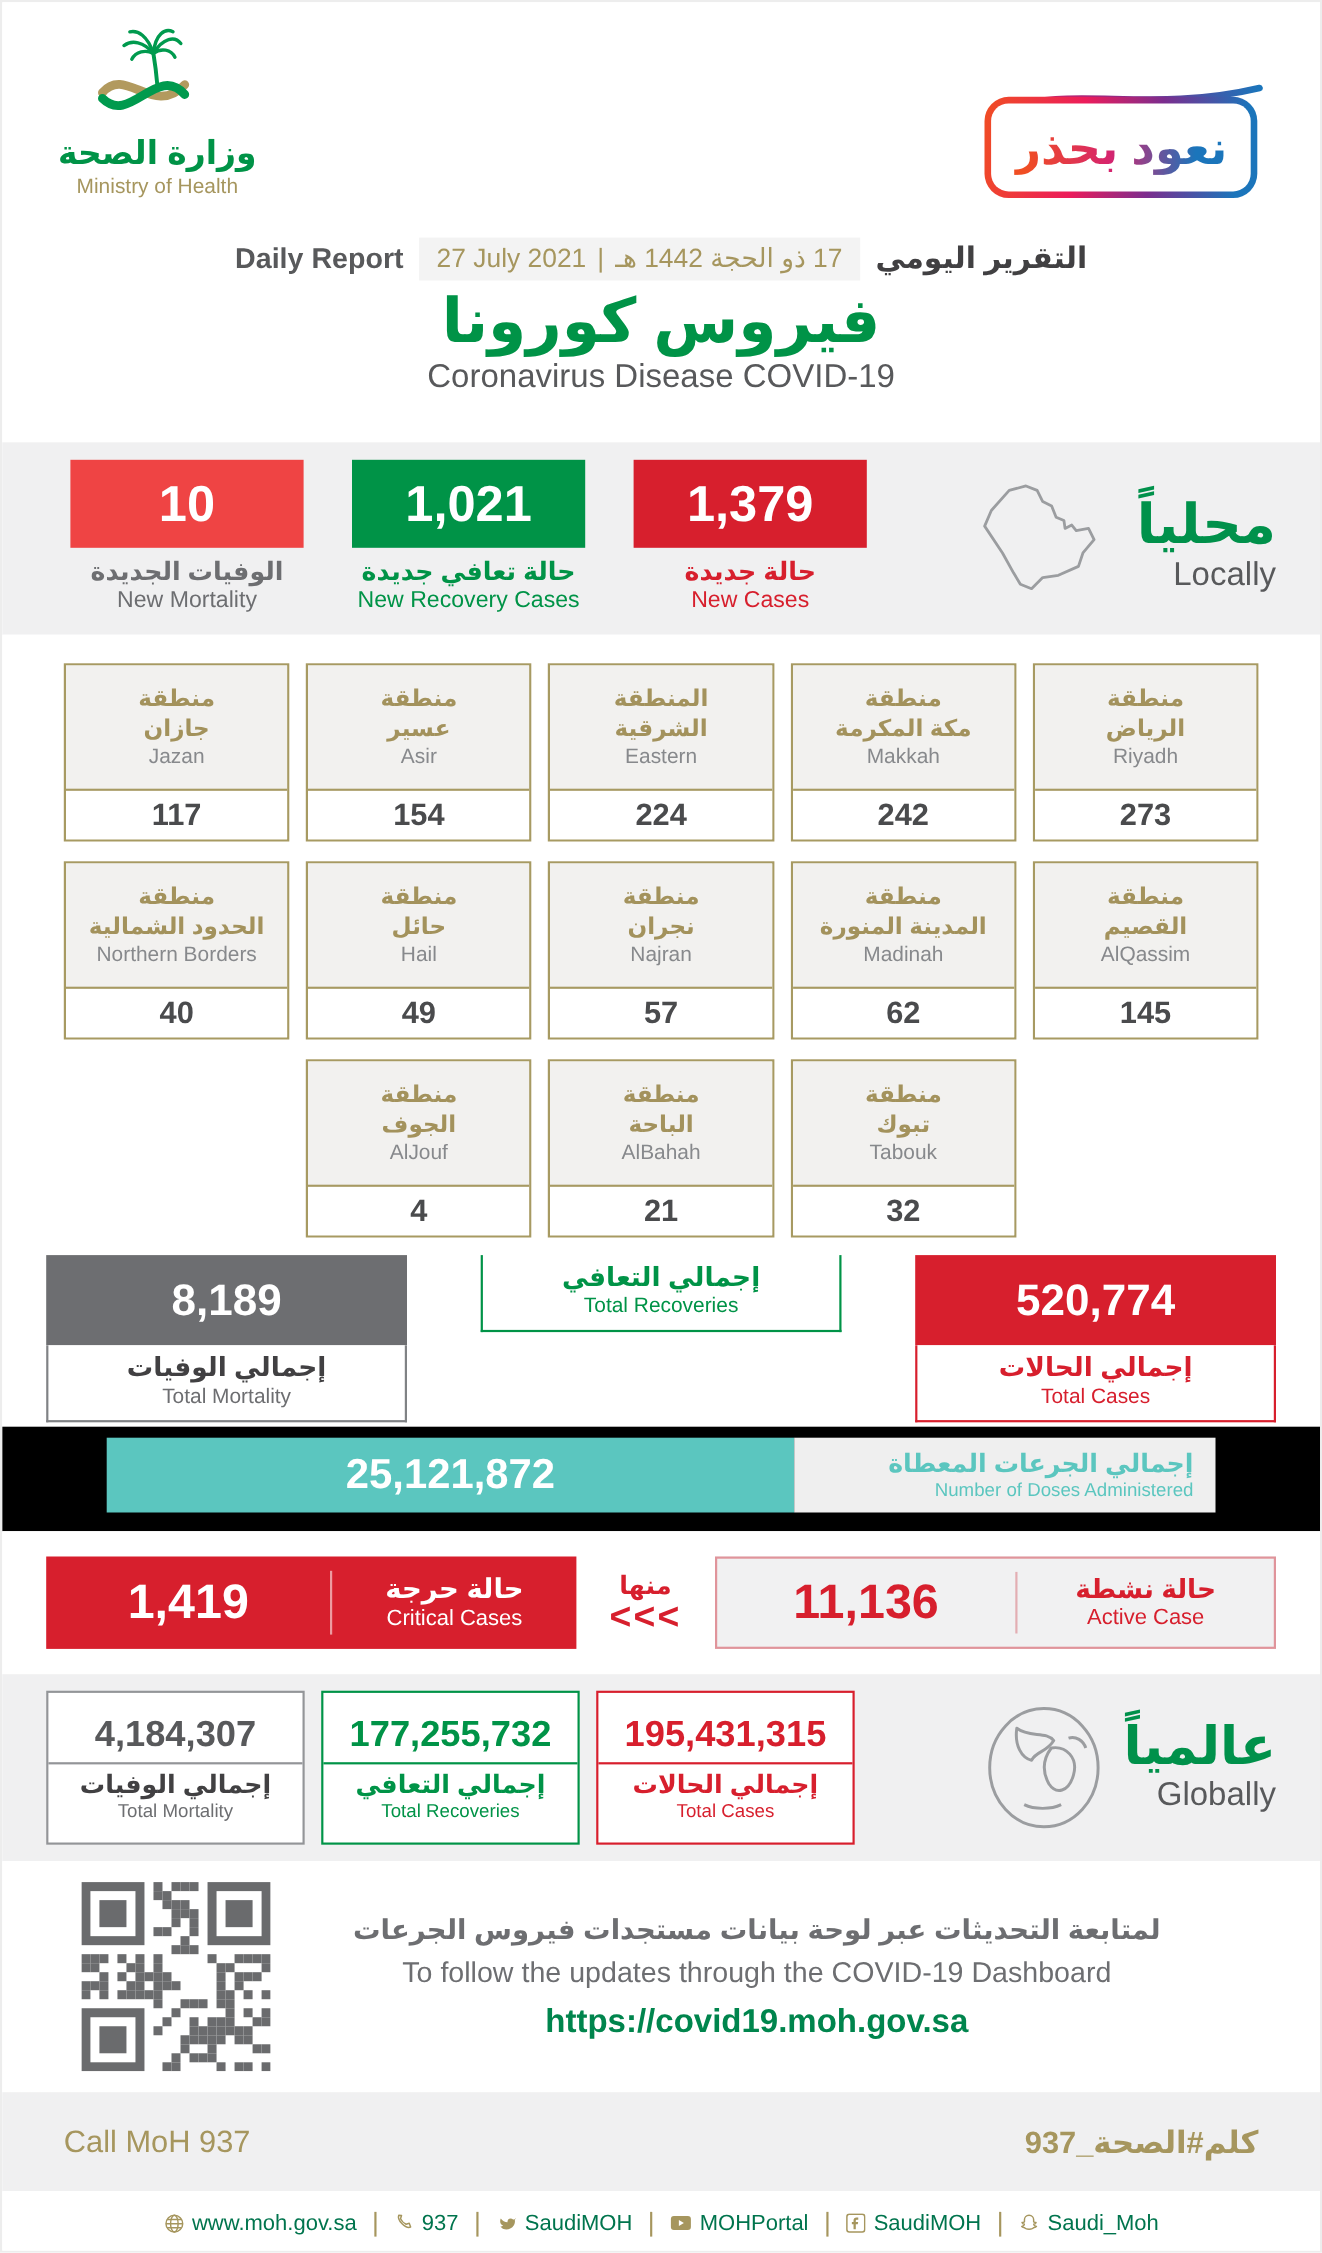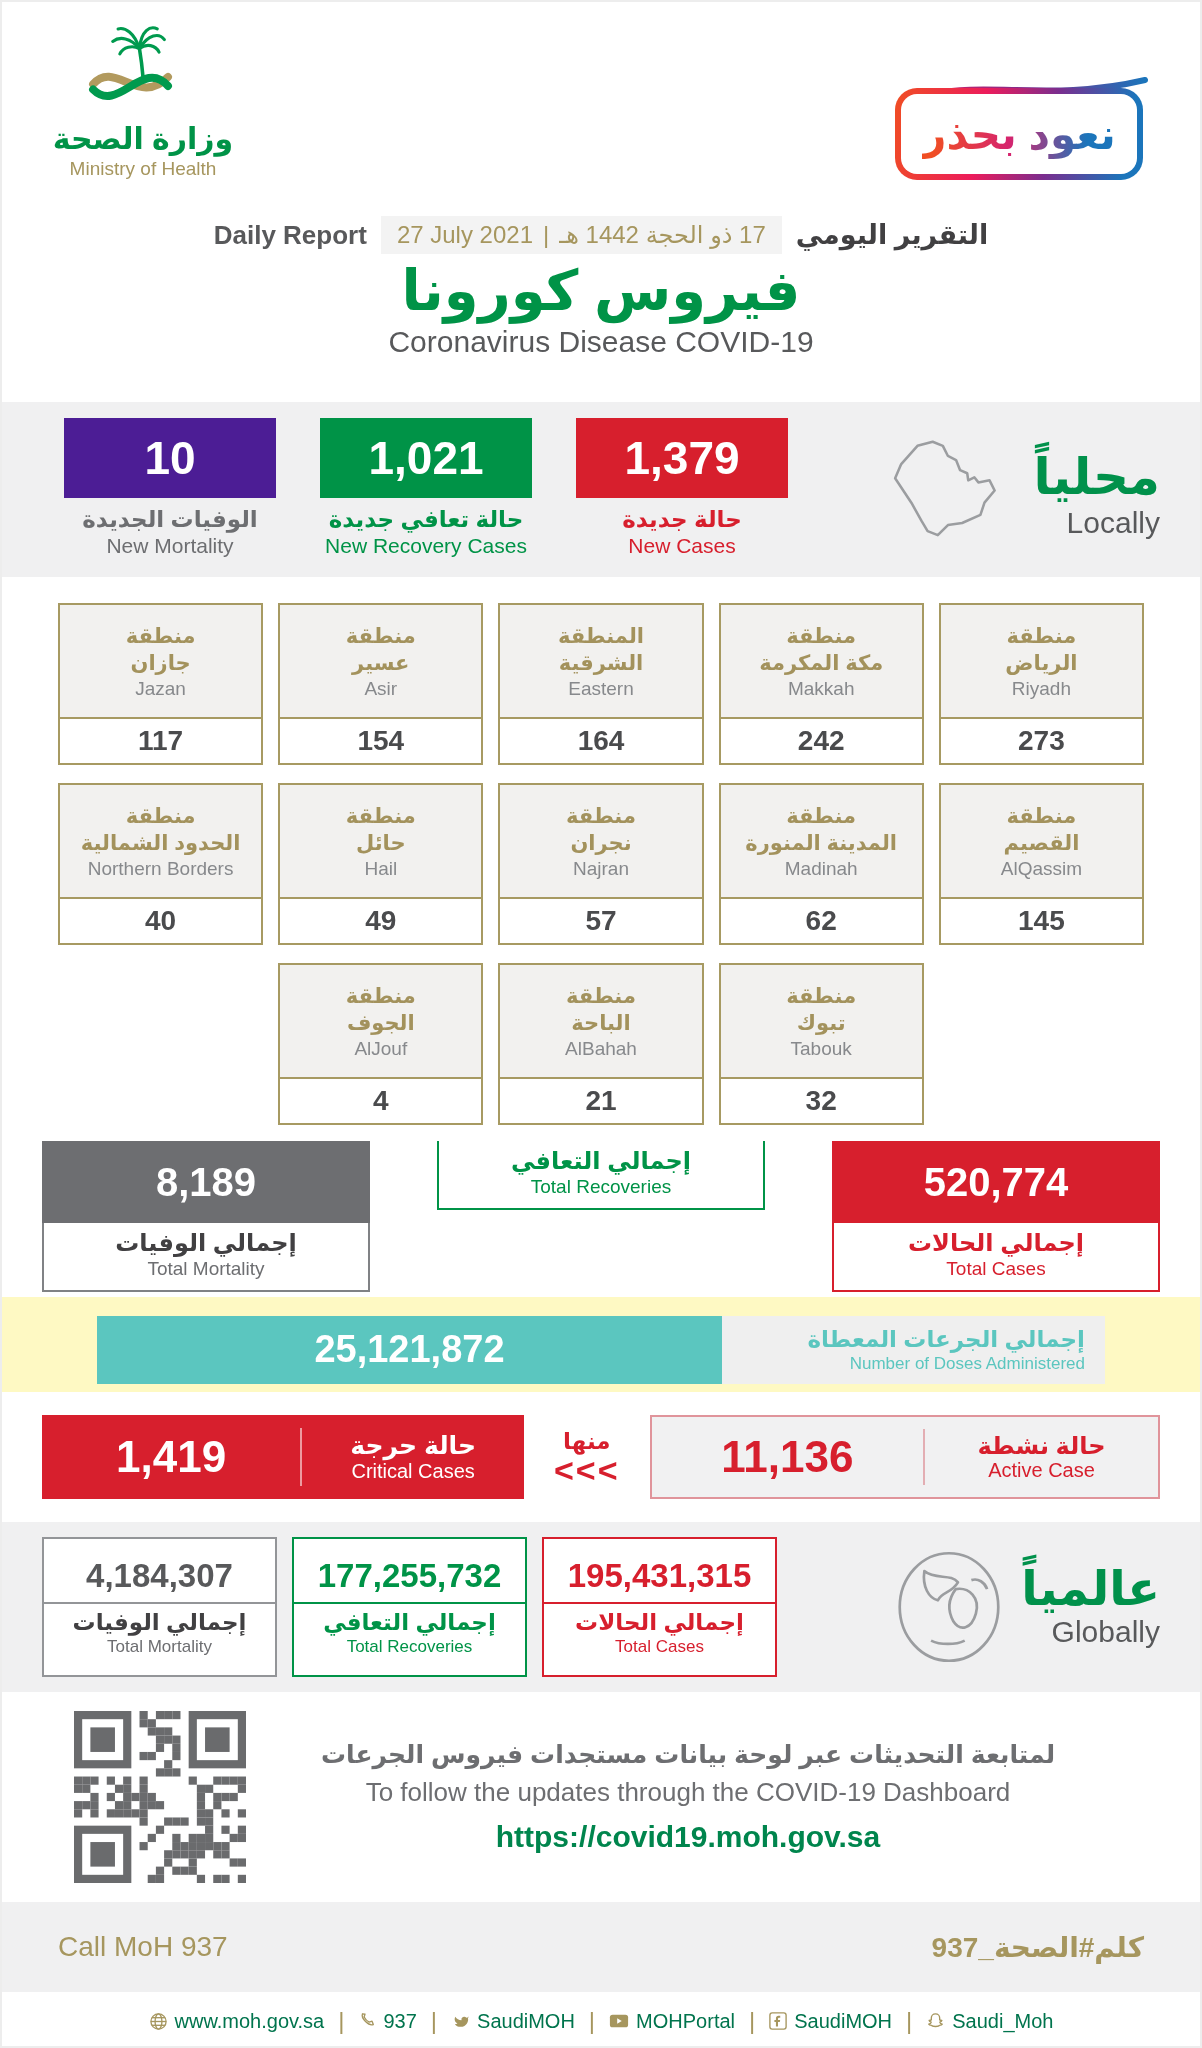--- a/index.html
+++ b/index.html
@@ -25,21 +25,21 @@
   .date-box{background:#f3f3f3;color:#a6965e;font-size:24px;padding:5px 16px;display:flex;align-items:center;gap:10px;}
   .date-sep{color:#a6965e;font-weight:300;}
   .report-ar{color:#414042;font-size:27px;font-weight:bold;}
   .title-ar{margin-top:8px;text-align:center;color:#009347;font-size:56px;font-weight:bold;line-height:1.05;}
   .title-en{margin-top:4px;text-align:center;color:#58595b;font-size:30px;}
 
   
   .locally{height:175px;background:#f0f0f1;display:flex;align-items:flex-start;padding:16px 40px 0 62px;}
   .stat{width:212px;margin-right:44px;text-align:center;}
   .stat-num{height:80px;display:flex;align-items:center;justify-content:center;color:#fff;font-size:46px;font-weight:bold;}
-  .sb-gray .stat-num{background:#4c1d95;}
+  .sb-gray .stat-num{background:#ef4444;}
   .sb-green .stat-num{background:#009347;}
   .sb-red .stat-num{background:#d71f2d;}
   .stat-ar{margin-top:8px;font-size:23px;font-weight:bold;}
   .stat-en{font-size:21px;margin-top:1px;}
   .sb-gray .stat-ar{color:#6d6e71;} .sb-gray .stat-en{color:#6d6e71;}
   .sb-green .stat-ar,.sb-green .stat-en{color:#009347;}
   .sb-red .stat-ar,.sb-red .stat-en{color:#d71f2d;}
   .loc-group{margin-left:auto;display:flex;align-items:center;gap:14px;}
   .loc-labels{text-align:right;padding-top:10px;}
   .loc-ar{color:#00914b;font-size:50px;font-weight:bold;line-height:1;}
@@ -64,21 +64,21 @@
   .tbox-ar{font-size:24px;font-weight:bold;}
   .tbox-en{font-size:19px;margin-top:1px;}
   .tb-gray .tbox-head{background:#6d6e71;} .tb-gray .tbox-body{border-color:#808285;}
   .tb-gray .tbox-ar{color:#414042;} .tb-gray .tbox-en{color:#6d6e71;}
   .tb-green .tbox-head{background:#009347;} .tb-green .tbox-body{border-color:#009347;}
   .tb-green .tbox-ar,.tb-green .tbox-en{color:#009347;}
   .tb-red .tbox-head{background:#d71f2d;} .tb-red .tbox-body{border-color:#d71f2d;}
   .tb-red .tbox-ar,.tb-red .tbox-en{color:#d71f2d;}
 
   
-  .doses{height:95px;background:#fef9c3;padding:10px 95px 0 95px;display:flex;align-items:center;}
+  .doses{height:95px;background:#000000;padding:10px 95px 0 95px;display:flex;}
   .doses-num{flex:0 0 62%;background:#5bc6bf;display:flex;align-items:center;justify-content:center;color:#fff;font-size:38px;font-weight:bold;height:68px;}
   .doses-label{flex:1;background:#efefef;height:68px;display:flex;flex-direction:column;justify-content:center;align-items:flex-end;padding-right:20px;box-sizing:border-box;}
   .doses-ar{color:#5bc6bf;font-size:23px;font-weight:bold;}
   .doses-en{color:#5bc6bf;font-size:17px;margin-top:1px;}
 
   
   .critical{height:130px;background:#fff;display:flex;align-items:center;padding:0 40px;}
   .crit-box{width:482px;height:84px;background:#d71f2d;display:flex;align-items:center;color:#fff;}
   .crit-val{flex:1;text-align:center;font-size:44px;font-weight:bold;}
   .crit-div{width:2px;height:58px;background:rgba(255,255,255,.55);}
@@ -237,21 +237,21 @@
         <div class="rcard-num">154</div>
       </div>
       <div class="rcard">
         <div class="rcard-head">
             <div class="rcard-ar" dir="rtl">
               <span>المنطقة</span>
               <span>الشرقية</span>
             </div>
         <div class="rcard-en">Eastern</div>
           </div>
-        <div class="rcard-num">164</div>
+        <div class="rcard-num">224</div>
       </div>
       <div class="rcard">
         <div class="rcard-head">
             <div class="rcard-ar" dir="rtl">
               <span>منطقة</span>
               <span>مكة المكرمة</span>
             </div>
         <div class="rcard-en">Makkah</div>
           </div>
         <div class="rcard-num">242</div>

